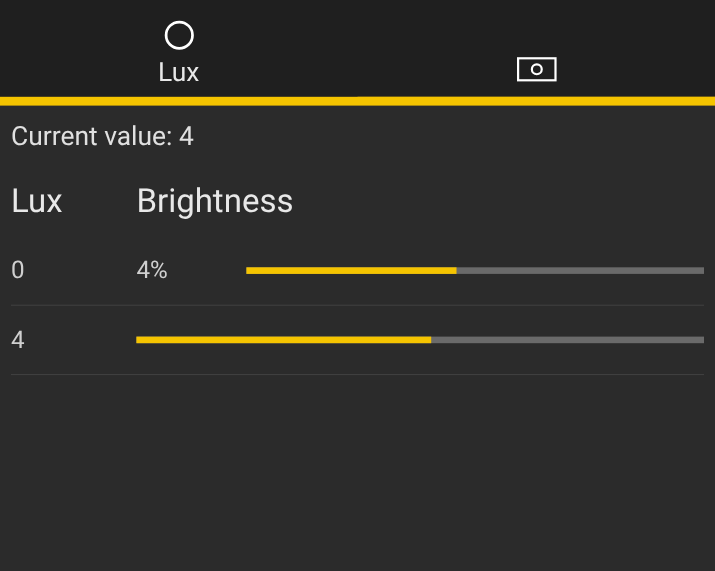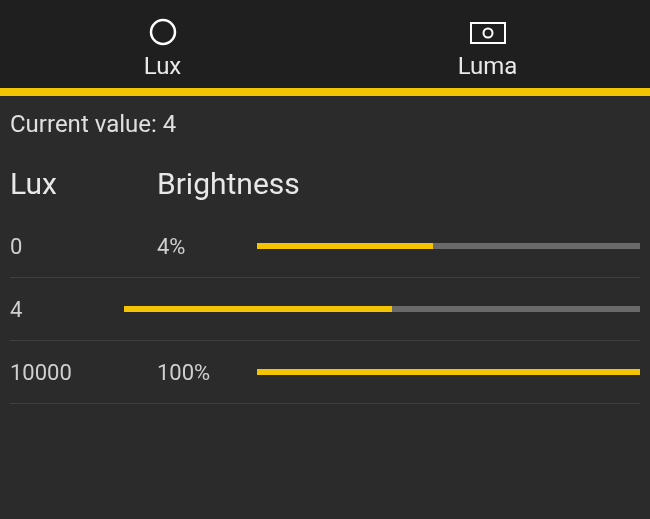--- a/index.html
+++ b/index.html
@@ -63,21 +63,20 @@
   }
   .headers .col-lux,
   .row .col-lux {
     width: 114px;
     flex: 0 0 114px;
   }
   .headers .col-bright,
   .row .col-bright {
     width: 100px;
     flex: 0 0 100px;
-    margin-left: 33px;
   }
   .headers .h {
     font-size: 30px;
     color: #e8e8e8;
   }
   .rows {
     padding: 0 10px 0 10px;
   }
   .row {
     display: flex;
@@ -117,21 +116,20 @@
     </div>
     <div class="tab-label">Lux</div>
   </div>
   <div class="tab">
     <div class="tab-icon">
       <svg width="40" height="30" viewBox="0 0 40 30">
           <rect x="3" y="6" width="34" height="20" fill="none" stroke="#fff" stroke-width="2"></rect>
           <circle cx="20" cy="16" r="4.5" fill="none" stroke="#fff" stroke-width="2"></circle>
         </svg>
     </div>
-    <div class="tab-label">Luma</div>
   </div>
 </div>
 <div class="tab-indicator">
   <div class="ind-half ind-active"></div>
   <div class="ind-half ind-inactive"></div>
 </div>
 
 <div class="status-row">
   <span class="status-current">
     <span>Current value:</span>
@@ -155,22 +153,13 @@
     </div>
   </div>
   <div class="row">
     <div class="col-lux">4</div>
     <div class="bar-wrap">
       <div class="bar">
         <div class="bar-fill" style="width:52%"></div>
       </div>
     </div>
   </div>
-  <div class="row">
-    <div class="col-lux">10000</div>
-    <div class="col-bright">100%</div>
-    <div class="bar-wrap">
-      <div class="bar">
-        <div class="bar-fill" style="width:100%"></div>
-      </div>
-    </div>
-  </div>
 </div>
 
 </body></html>

